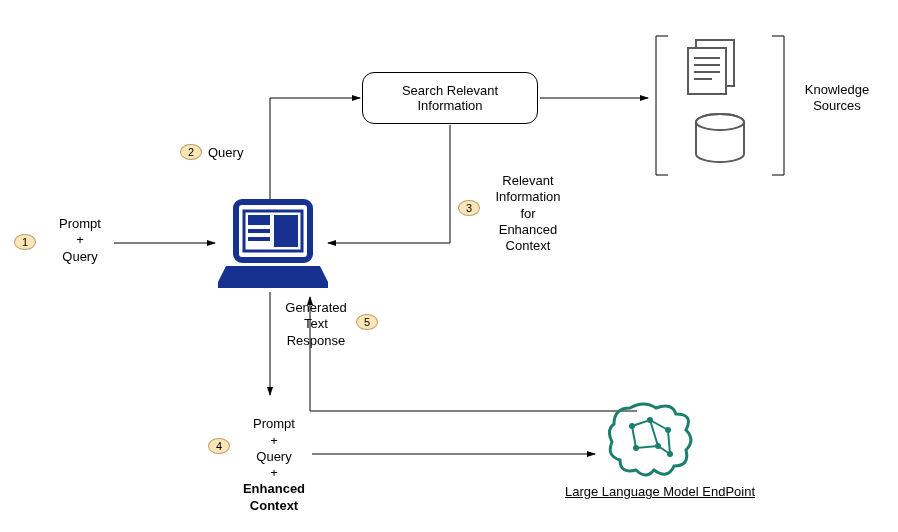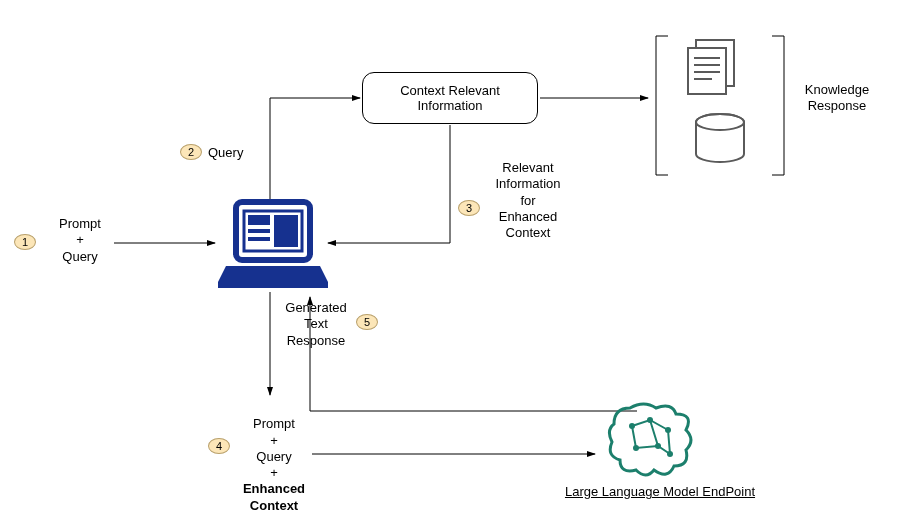--- a/index.html
+++ b/index.html
@@ -100,29 +100,29 @@
   </svg>
 </div>
 
 <div class="badge" style="left:180px; top:144px;">
     <span>2</span>
   </div>
 <div class="label" style="left:208px; top:145px; width:50px; text-align:left;">Query</div>
 
 <div class="node-box" style="left:362px; top:72px; width:176px; height:52px;">
   <div>
-    <div>Context Relevant</div>
+    <div>Search Relevant</div>
     <div>Information</div>
   </div>
 </div>
 
 <div class="badge" style="left:458px; top:200px;">
     <span>3</span>
   </div>
-<div class="label" style="left:488px; top:160px; width:80px;text-align:center;">Relevant
+<div class="label" style="left:488px; top:173px; width:80px;text-align:center;">Relevant
 Information
 for
 Enhanced
 Context</div>
 
 <div class="icon-pos" style="left:684px; top:38px;">
   <svg width="62" height="60" viewBox="0 0 62 60">
     <rect x="12" y="2" width="38" height="46" fill="#fff" stroke="#5a5a5a" stroke-width="2"></rect>
     <rect x="4" y="10" width="38" height="46" fill="#fff" stroke="#5a5a5a" stroke-width="2"></rect>
     <line x1="10" y1="20" x2="36" y2="20" stroke="#5a5a5a" stroke-width="2"></line>
@@ -132,21 +132,21 @@
   </svg>
 </div>
 <div class="icon-pos" style="left:692px; top:112px;">
   <svg width="56" height="54" viewBox="0 0 56 54">
     <ellipse cx="28" cy="10" rx="24" ry="8" fill="#fff" stroke="#5a5a5a" stroke-width="2"></ellipse>
     <path d="M 4 10 L 4 42 A 24 8 0 0 0 52 42 L 52 10" fill="#fff" stroke="#5a5a5a" stroke-width="2"></path>
     <ellipse cx="28" cy="10" rx="24" ry="8" fill="none" stroke="#5a5a5a" stroke-width="2"></ellipse>
   </svg>
 </div>
 <div class="label" style="left:792px; top:82px; width:90px;">Knowledge
-Response</div>
+Sources</div>
 
 <div class="label" style="left:276px; top:300px; width:80px;">Generated
 Text
 Response</div>
 <div class="badge" style="left:356px; top:314px;">
     <span>5</span>
   </div>
 
 <div class="badge" style="left:208px; top:438px;">
     <span>4</span>

